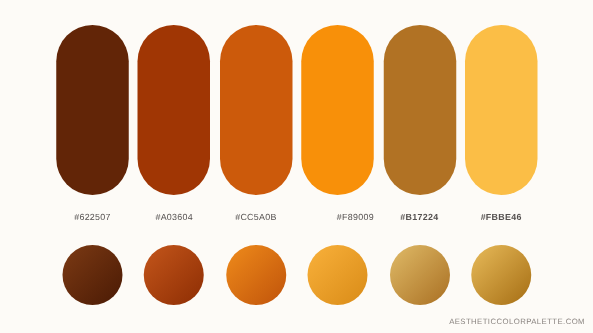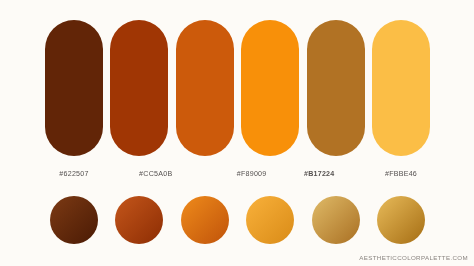--- a/index.html
+++ b/index.html
@@ -129,30 +129,33 @@
     <div class="pill-cell">
       <span class="pill" style="background: rgb(251, 190, 70);"></span>
     </div>
   </div>
 
   <div class="hex-row">
     <div class="hex-cell">
       <span class="hex-label" style="color: rgb(85, 81, 80);">#622507</span>
     </div>
     <div class="hex-cell">
+      <span class="hex-label" style="color: rgb(85, 81, 80);">#A03604</span>
+    </div>
+    <div class="hex-cell">
       <span class="hex-label" style="color: rgb(85, 81, 80); text-align: center;">#CC5A0B</span>
     </div>
     <div class="hex-cell">
       <span class="hex-label" style="color: rgb(85, 81, 80); text-align: right;">#F89009</span>
     </div>
     <div class="hex-cell">
       <span class="hex-label" style="color: rgb(85, 81, 80); font-weight: bold;">#B17224</span>
     </div>
     <div class="hex-cell">
-      <span class="hex-label" style="color: rgb(85, 81, 80);">#FBBE46</span>
+      <span class="hex-label" style="color: rgb(85, 81, 80); font-weight: bold;">#FBBE46</span>
     </div>
   </div>
 
   <div class="circle-row">
     <div class="circle-cell">
       <span class="circle" style="background: linear-gradient(135deg, rgb(124, 58, 20) 0%, rgb(74, 26, 4) 100%);"></span>
     </div>
     <div class="circle-cell">
       <span class="circle" style="background: linear-gradient(135deg, rgb(196, 86, 27) 0%, rgb(141, 45, 3) 100%);"></span>
     </div>

